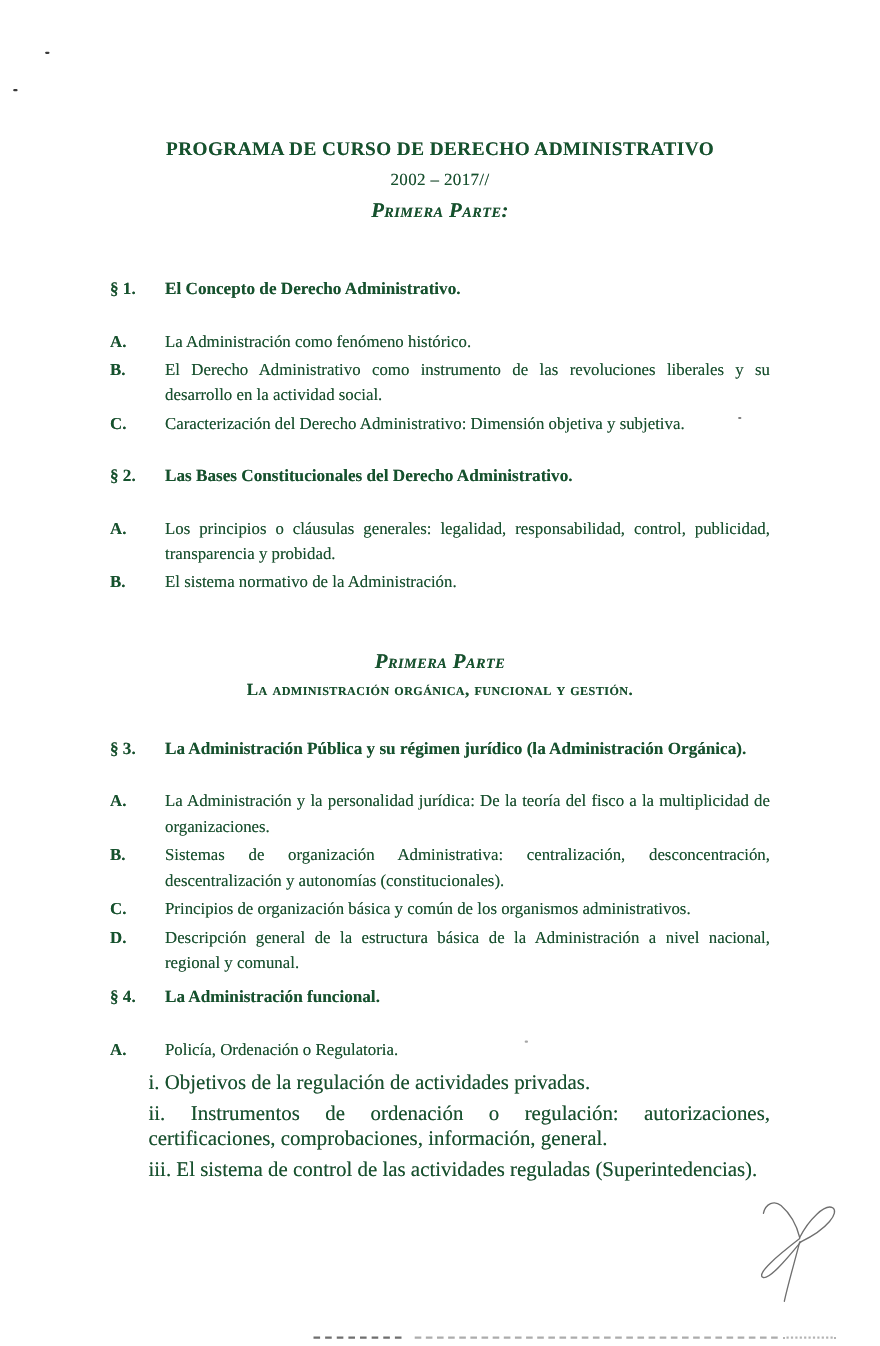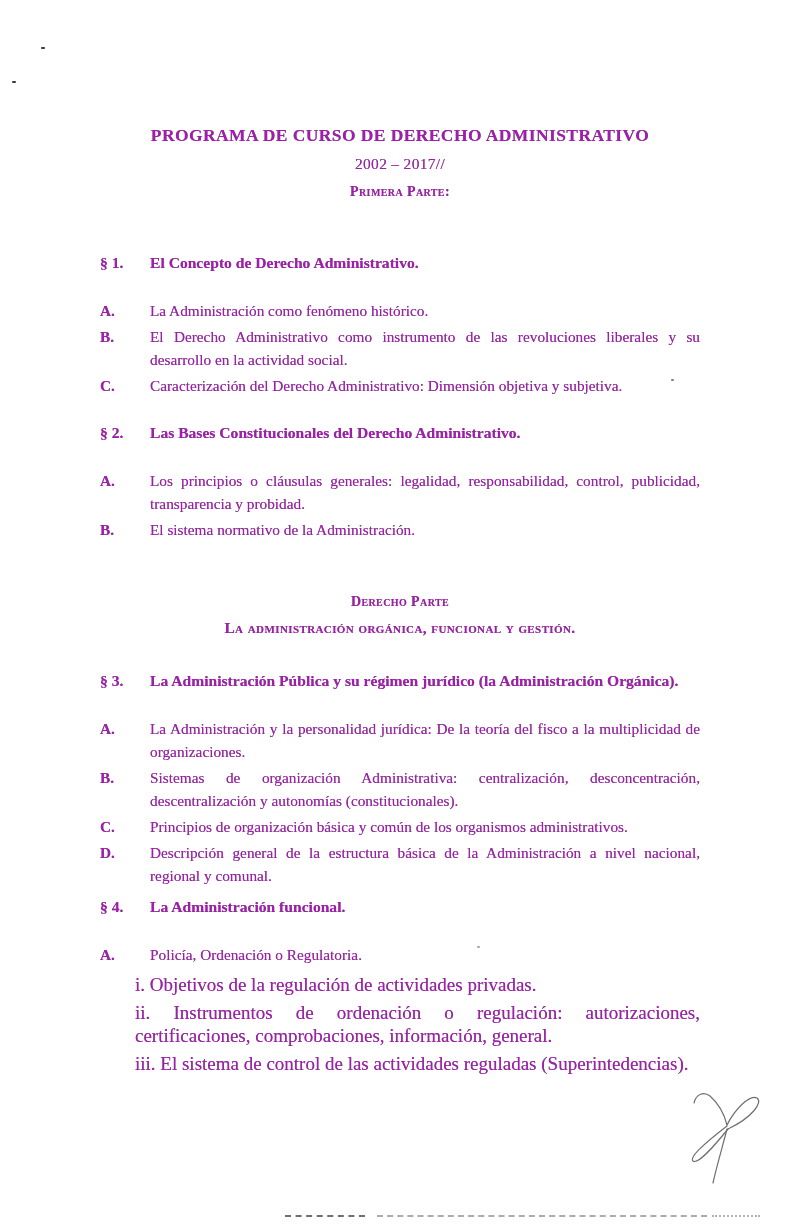--- a/index.html
+++ b/index.html
@@ -2,33 +2,33 @@
 <html><head>
 <meta charset="utf-8">
 <style>
   html, body { margin: 0; padding: 0; background: #ffffff; }
   .page {
     position: relative;
     width: 800px;
     height: 1224px;
     background: #ffffff;
     font-family: "Liberation Serif", "DejaVu Serif", serif;
-    color: #a21caf;
+    color: #14532d;
     overflow: hidden;
     text-shadow: 0 0 0.4px rgba(40,40,40,0.55);
   }
   .content { padding: 124px 100px 0 100px; }
 
   .center { text-align: center; }
   .doc-title {
     font-size: 17.5px; font-weight: bold; letter-spacing: 0.4px; line-height: 22px;
   }
   .doc-years { font-size: 15.5px; font-weight: normal; margin-top: 7px; line-height: 22px; letter-spacing: 0.3px; }
   .sc { font-variant: small-caps; }
-  .part-label { font-size: 14px; font-weight: bold; margin-top: 6px; line-height: 22px; letter-spacing: 0.4px; }
+  .part-label { font-size: 19px; font-weight: bold; margin-top: 6px; line-height: 22px; letter-spacing: 0.4px; font-style: italic; }
   .part-title { font-size: 15.5px; font-weight: bold; margin-top: 4px; line-height: 22px; letter-spacing: 0.4px; }
 
   .sec-head { display: flex; font-weight: bold; font-size: 15.6px; line-height: 23px; }
   .sec-head .sec-num { width: 50px; flex: none; }
   .sec-head .sec-title { flex: 1; }
   .mt-s1 { margin-top: 48px; }
   .mt-s2 { margin-top: 24px; }
   .mt-s3 { margin-top: 30px; }
   .mt-s4 { margin-top: 8px; }
 
@@ -94,21 +94,21 @@
         <span class="item-label">A.</span>
         <span class="item-text">Los principios o cláusulas generales: legalidad, responsabilidad, control, publicidad, transparencia y probidad.</span>
       </div>
       <div class="item">
         <span class="item-label">B.</span>
         <span class="item-text">El sistema normativo de la Administración.</span>
       </div>
     </div>
 
     <div class="part2">
-      <div class="center part-label sc">Derecho Parte</div>
+      <div class="center part-label sc">Primera Parte</div>
       <div class="center part-title sc">La administración orgánica, funcional y gestión.</div>
     </div>
 
     <div class="sec-head mt-s3">
       <span class="sec-num">§ 3.</span>
       <span class="sec-title">La Administración Pública y su régimen jurídico (la Administración Orgánica).</span>
     </div>
     <div class="items">
       <div class="item">
         <span class="item-label">A.</span>

